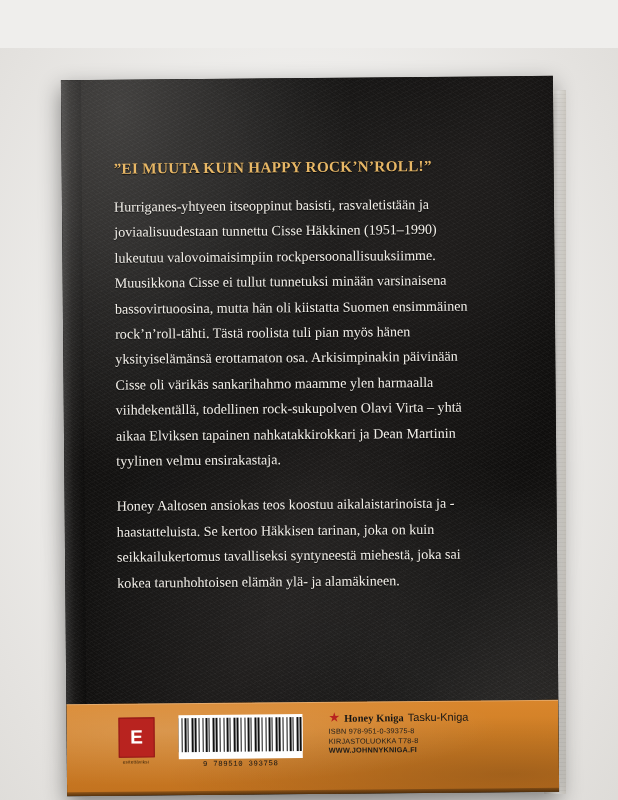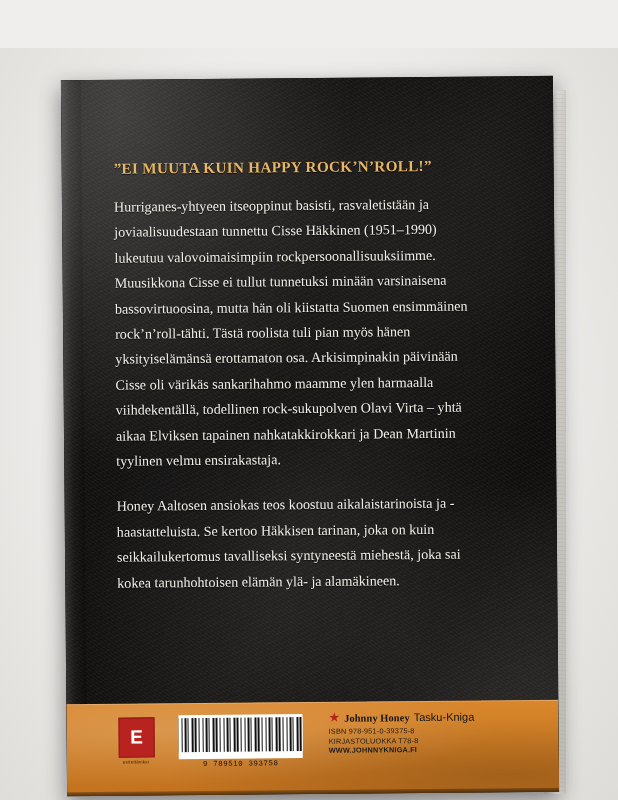--- a/index.html
+++ b/index.html
@@ -205,21 +205,21 @@
         </div>
 
         <div class="barcode">
           <div class="bars"></div>
           <div class="barnum">9 789510 393758</div>
         </div>
 
         <div class="pub">
           <div class="pub-logo">
             <span class="pub-star">★</span>
-            <span class="pub-name">Johnny Honey</span>
+            <span class="pub-name">Honey Kniga</span>
             <span class="pub-sub">Tasku-Kniga</span>
           </div>
           <div class="pub-lines">
             <div>ISBN 978-951-0-39375-8</div>
             <div>KIRJASTOLUOKKA T78-8</div>
             <div class="pub-url">WWW.JOHNNYKNIGA.FI</div>
           </div>
         </div>
 
       </div>

